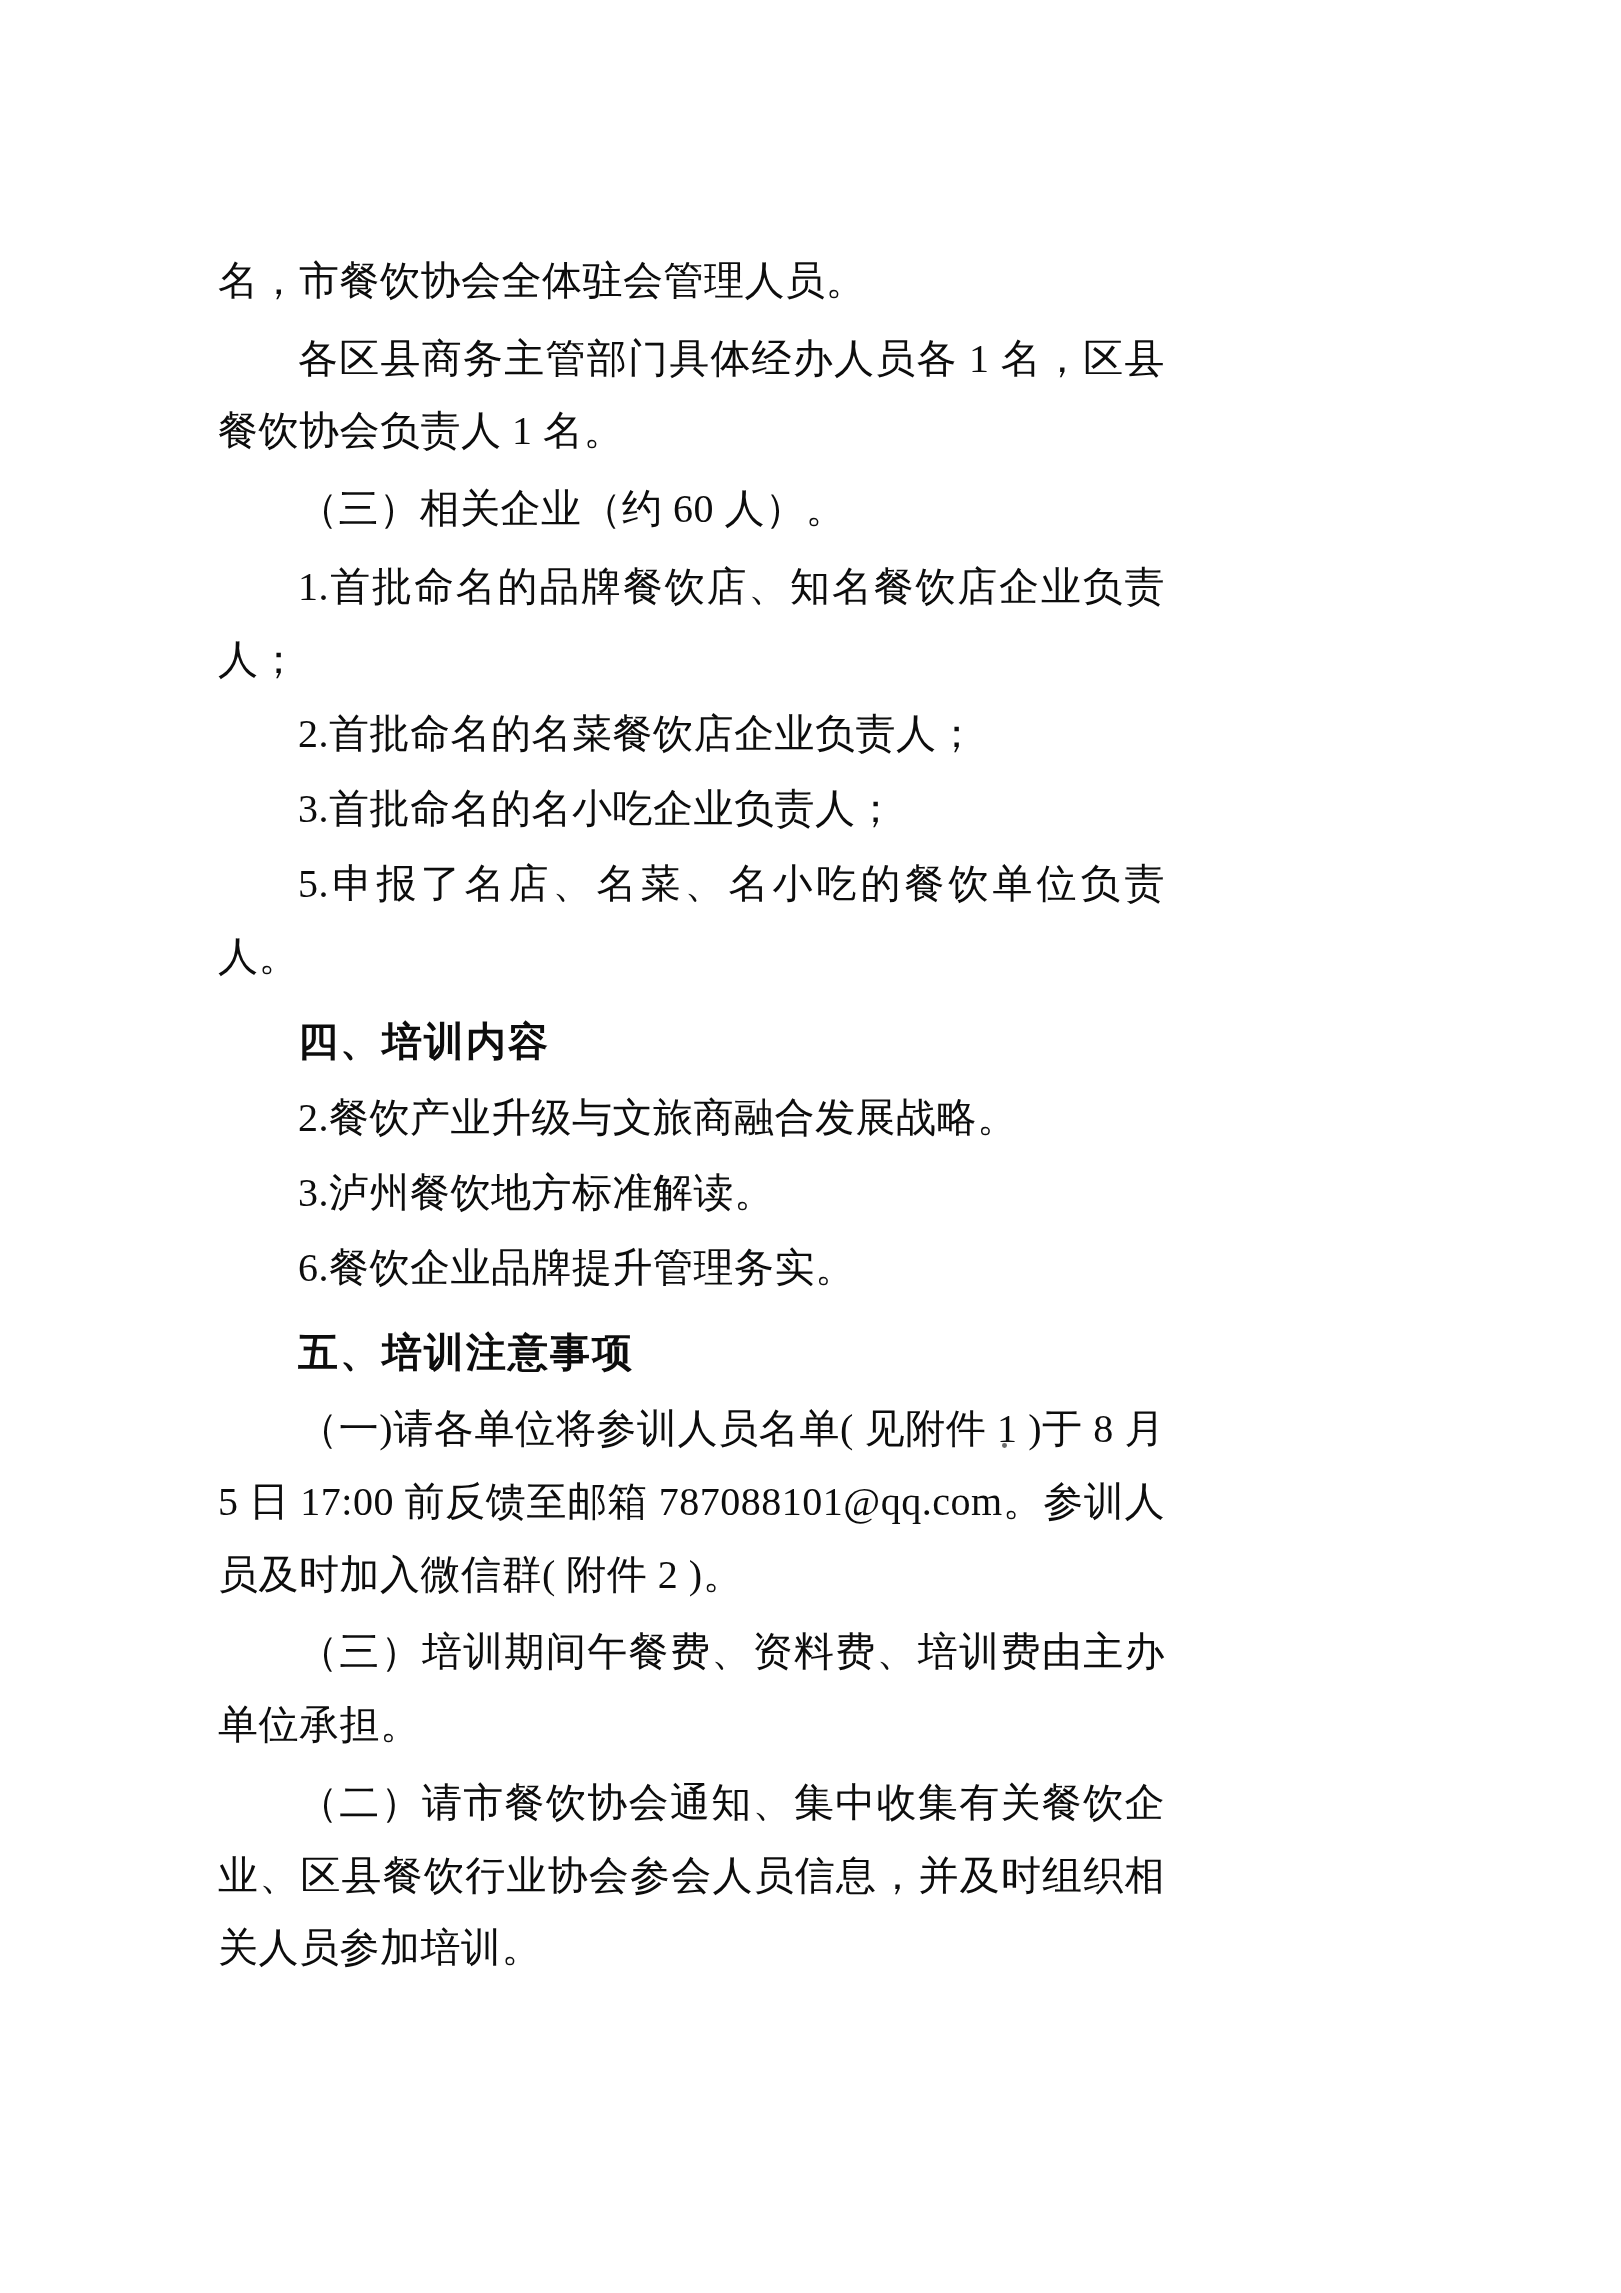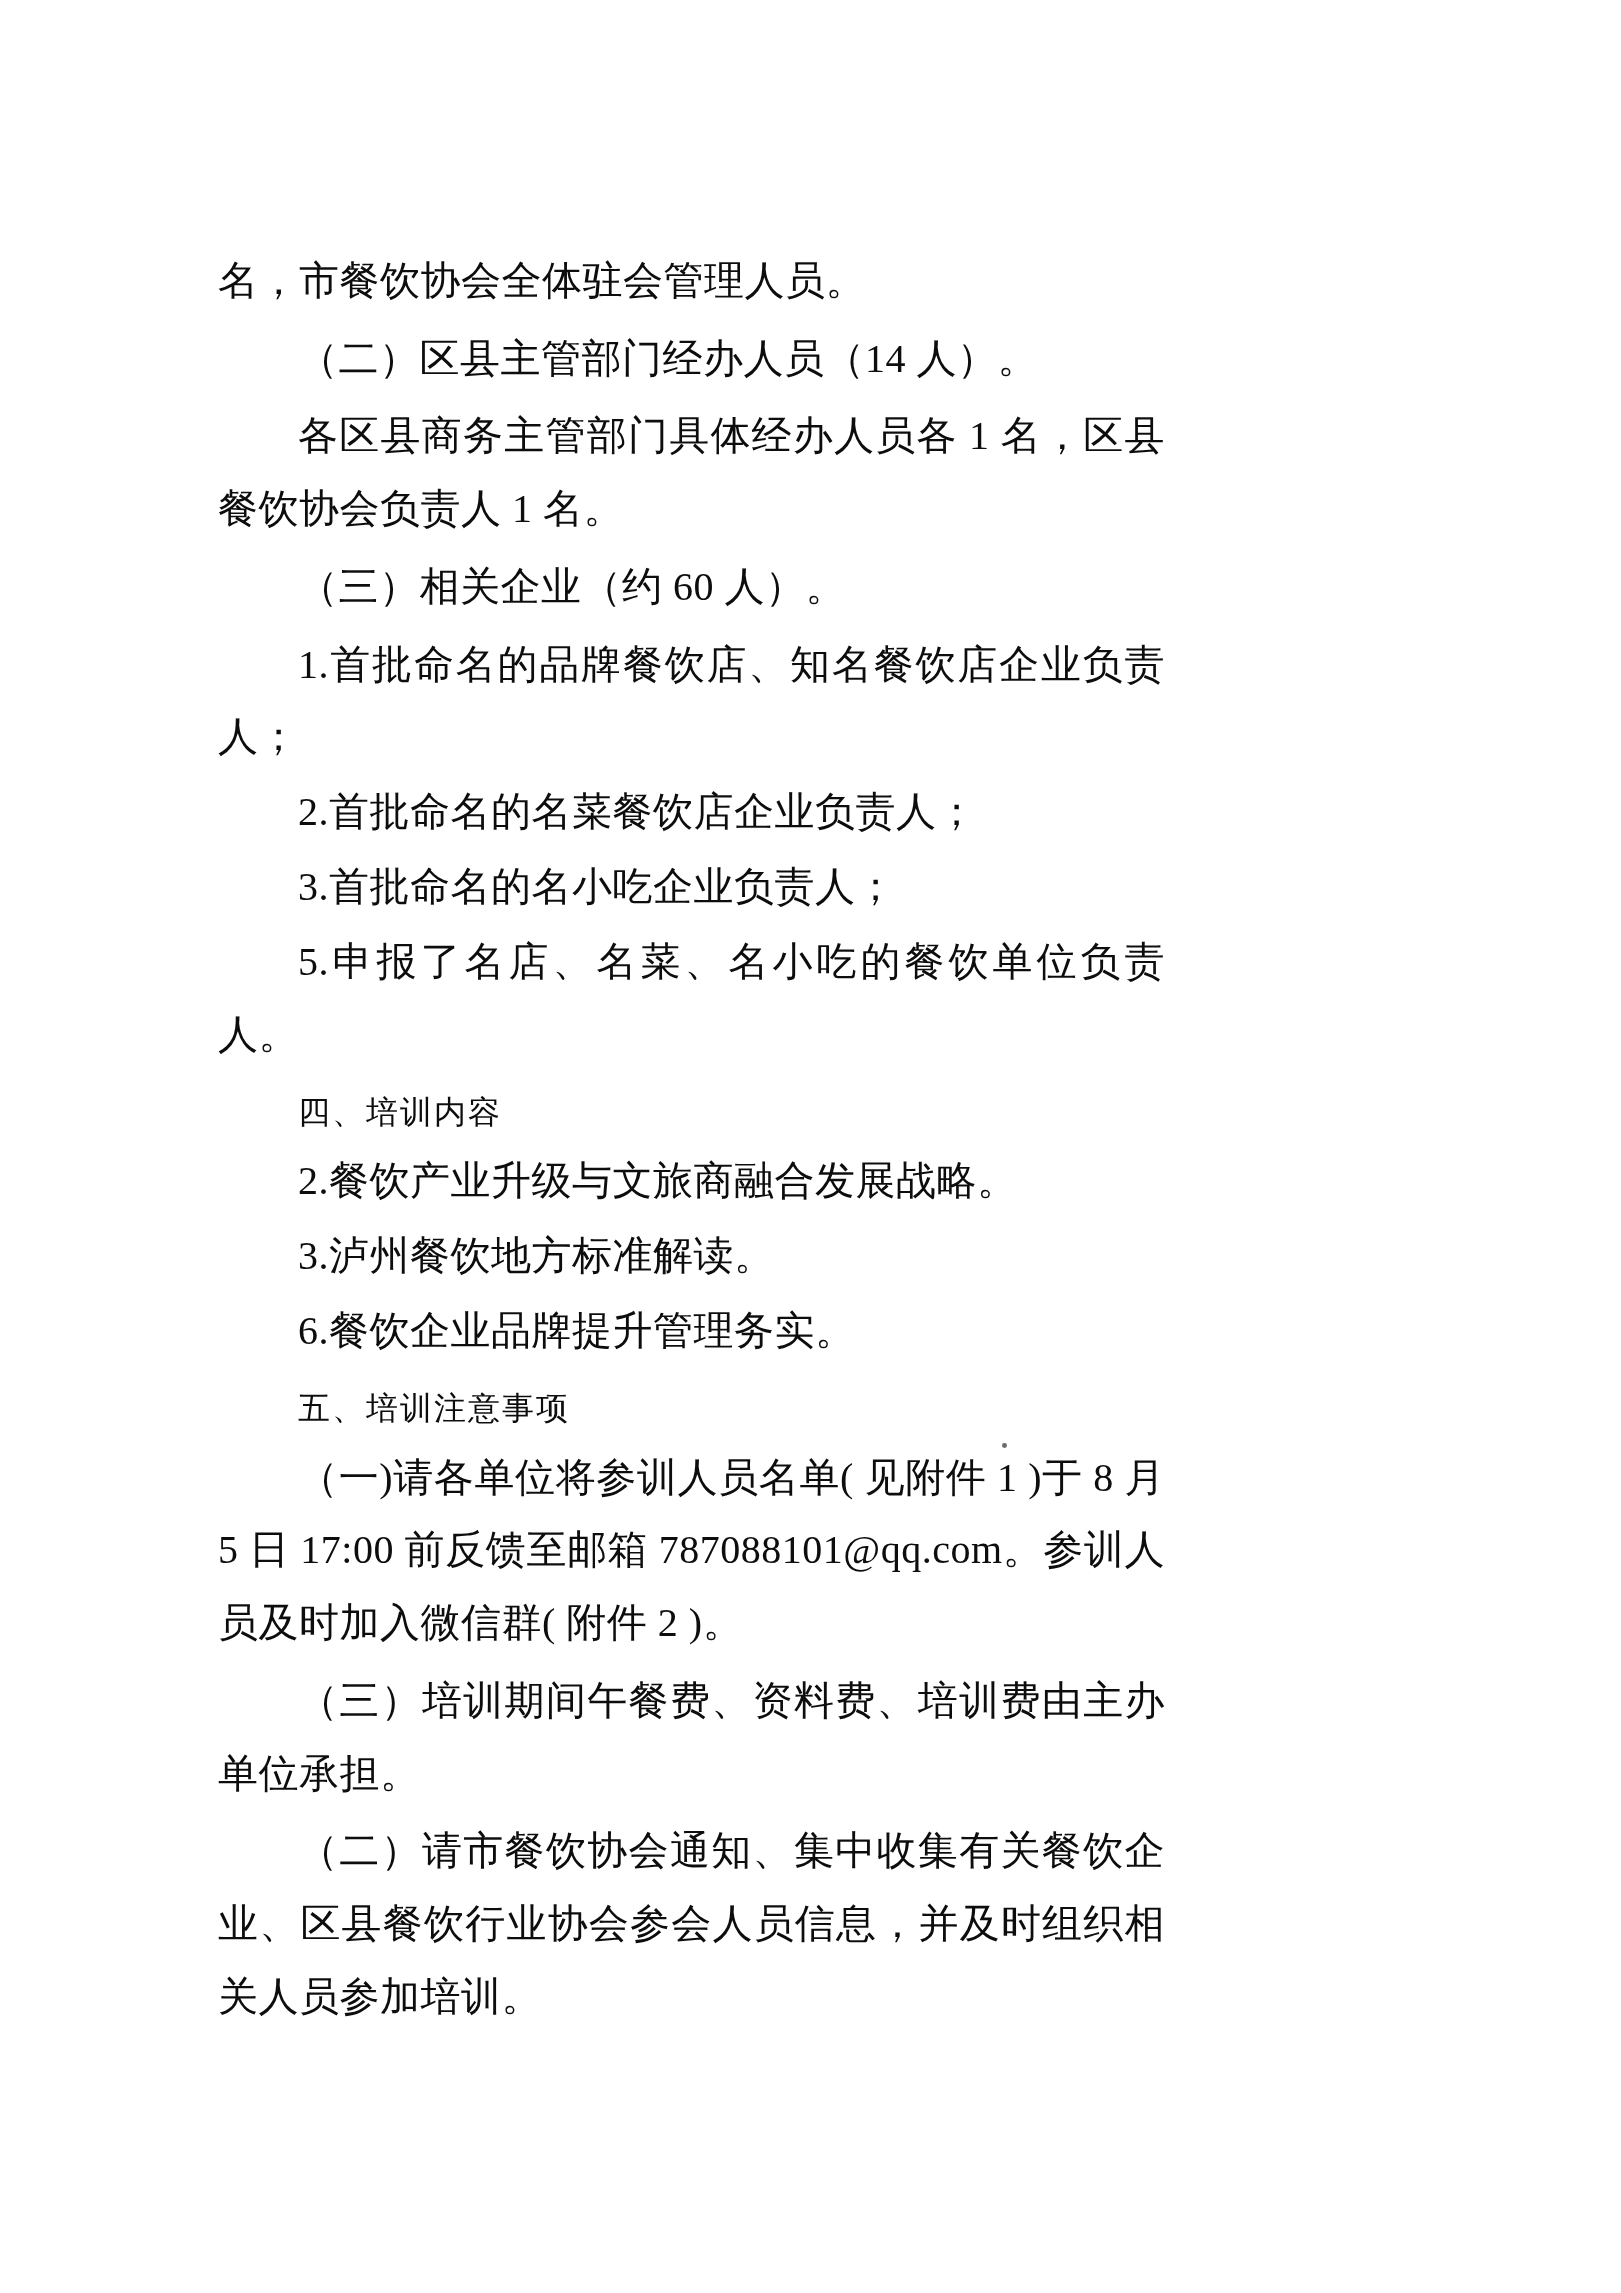--- a/index.html
+++ b/index.html
@@ -33,22 +33,22 @@
     text-justify: inter-ideograph;
   }
   .indent {
     text-indent: 80px;
   }
   .noindent {
     text-indent: 0;
   }
   .heading {
     font-family: "DejaVu Sans", "Liberation Sans", sans-serif;
-    font-weight: normal;
-    font-size: 32px;
+    font-weight: bold;
+    font-size: 40px;
     text-indent: 80px;
     margin: 11.8px 0 3.9px 0;
     letter-spacing: 2px;
   }
   .tight {
     margin-bottom: 2px;
   }
   .list-line {
     text-indent: 80px;
   }
@@ -63,21 +63,20 @@
   }
 </style>
 </head>
 <body>
 
 <div class="page">
   <div class="doc-body">
 
     <p class="noindent">名，市餐饮协会全体驻会管理人员。</p>
 
-    <p class="indent">（二）区县主管部门经办人员（14 人）。</p>
 
     <p class="indent">各区县商务主管部门具体经办人员各 1 名，区县餐饮协会负责人 1 名。</p>
 
     <p class="indent">（三）相关企业（约 60 人）。</p>
 
     <p class="list-line tight">1.首批命名的品牌餐饮店、知名餐饮店企业负责人；</p>
     <p class="list-line tight">2.首批命名的名菜餐饮店企业负责人；</p>
     <p class="list-line tight">3.首批命名的名小吃企业负责人；</p>
     <p class="list-line tight">5.申报了名店、名菜、名小吃的餐饮单位负责人。</p>
 

